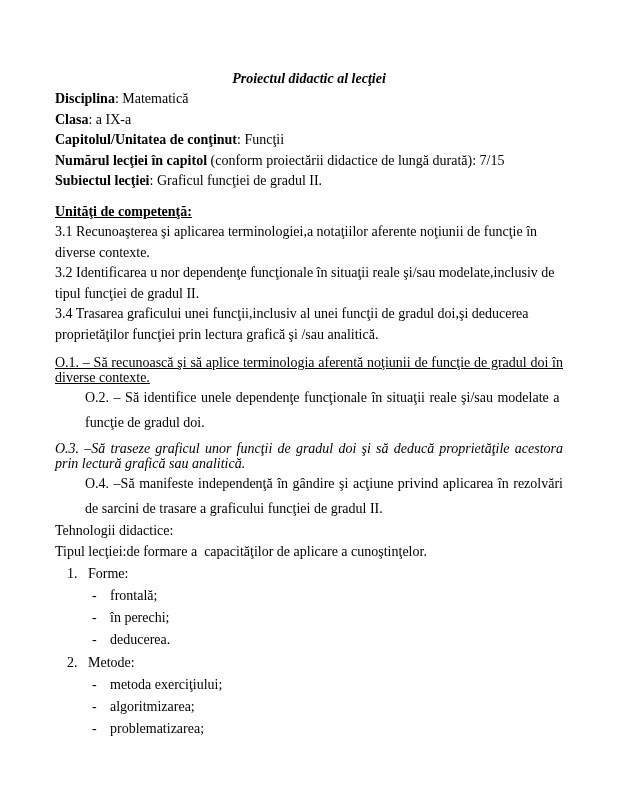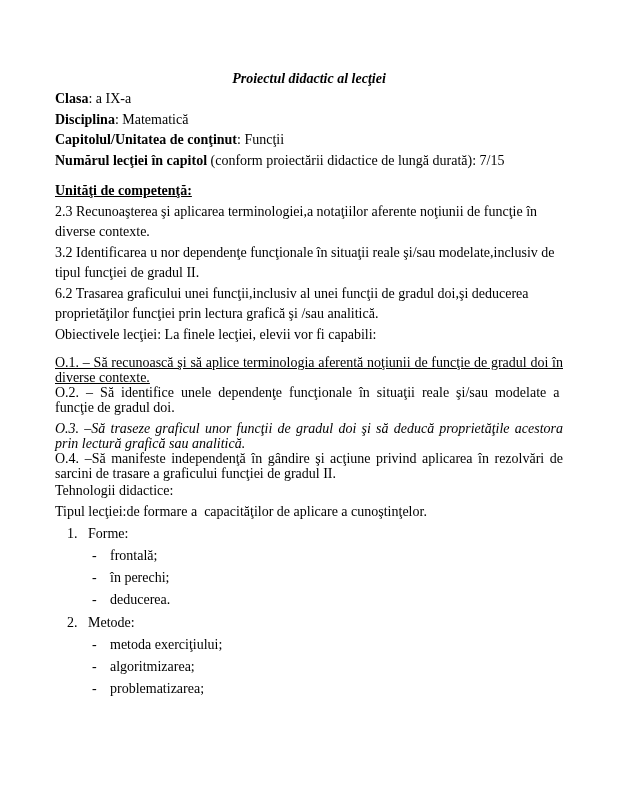--- a/index.html
+++ b/index.html
@@ -12,50 +12,50 @@
     overflow:hidden;
   }
   p{margin:0;}
   .title{font-weight:bold;font-style:italic;text-align:center;line-height:21px;}
   .line{line-height:20.5px;}
   .mt3{margin-top:10px;text-decoration:underline;}
   .mt6{margin-top:6px;font-style:italic;}
   .bold{font-weight:bold;}
   .obj{text-align:justify;}
   .obj-tight{line-height:15px;}
-  .obj-wide{line-height:15px;}
+  .obj-wide{line-height:25px;margin-left:30px;}
   .num-row{display:flex;line-height:22px;margin-top:1px;}
   .num{margin-left:12px;width:21px;flex:none;}
   .dash-row{display:flex;line-height:22px;}
   .dash{margin-left:37px;width:18px;flex:none;}
 </style>
 </head>
 <body>
 
 <div class="page">
 
   <p class="title">Proiectul didactic al lecţiei</p>
 
+  <p class="line"><b class="bold">Disciplina</b><span>: Matematică</span></p>
+
   <p class="line"><b class="bold">Clasa</b><span>: a IX-a</span></p>
-
-  <p class="line"><b class="bold">Disciplina</b><span>: Matematică</span></p>
 
   <p class="line"><b class="bold">Capitolul/Unitatea de conţinut</b><span>: Funcţii</span></p>
 
   <p class="line"><b class="bold">Numărul lecţiei în capitol</b><span> (conform proiectării didactice de lungă durată): 7/15</span></p>
 
+  <p class="line"><b class="bold">Subiectul lecţiei</b><span>: Graficul funcţiei de gradul II.</span></p>
 
 
   <p class="line bold mt3">Unităţi de competenţă:</p>
 
-  <p class="line">2.3 Recunoaşterea şi aplicarea terminologiei,a notaţiilor aferente noţiunii de funcţie în diverse contexte.</p>
+  <p class="line">3.1 Recunoaşterea şi aplicarea terminologiei,a notaţiilor aferente noţiunii de funcţie în diverse contexte.</p>
   <p class="line">3.2 Identificarea u nor dependenţe funcţionale în situaţii reale şi/sau modelate,inclusiv de tipul funcţiei de gradul II.</p>
-  <p class="line">6.2 Trasarea graficului unei funcţii,inclusiv al unei funcţii de gradul doi,şi deducerea proprietăţilor funcţiei prin lectura grafică şi /sau analitică.</p>
+  <p class="line">3.4 Trasarea graficului unei funcţii,inclusiv al unei funcţii de gradul doi,şi deducerea proprietăţilor funcţiei prin lectura grafică şi /sau analitică.</p>
 
-  <p class="line">Obiectivele lecţiei: La finele lecţiei, elevii vor fi capabili:</p>
 
   <p class="obj obj-tight mt3">O.1. – Să recunoască şi să aplice terminologia aferentă noţiunii de funcţie de gradul doi în diverse contexte.</p>
   <p class="obj obj-wide">O.2. – Să identifice unele dependenţe funcţionale în situaţii reale şi/sau modelate a&nbsp; funcţie de gradul doi.</p>
   <p class="obj obj-tight mt6">O.3. –Să traseze graficul unor funcţii de gradul doi şi să deducă proprietăţile acestora prin lectură grafică sau analitică.</p>
   <p class="obj obj-wide">O.4. –Să manifeste independenţă în gândire şi acţiune privind aplicarea în rezolvări de sarcini de trasare a graficului funcţiei de gradul II.</p>
 
   <p class="line">Tehnologii didactice:</p>
 
   <p class="line">Tipul lecţiei:de formare a&nbsp; capacităţilor de aplicare a cunoştinţelor.</p>
 

